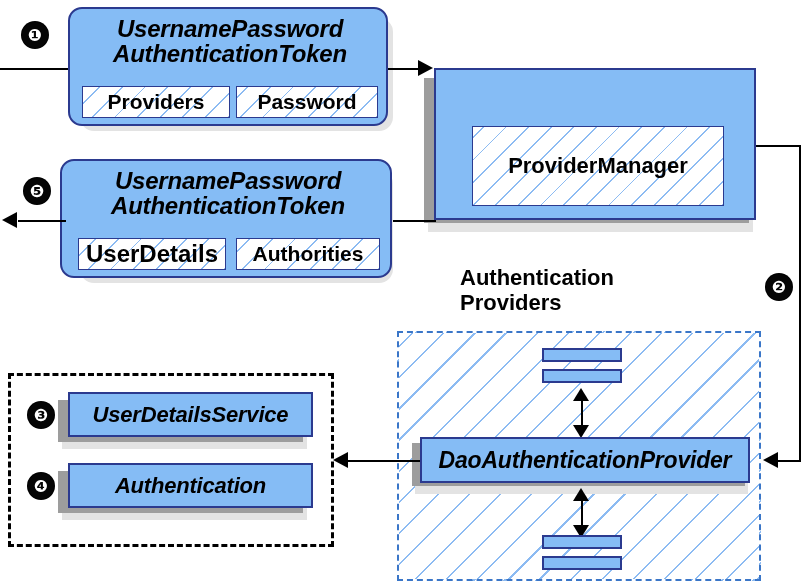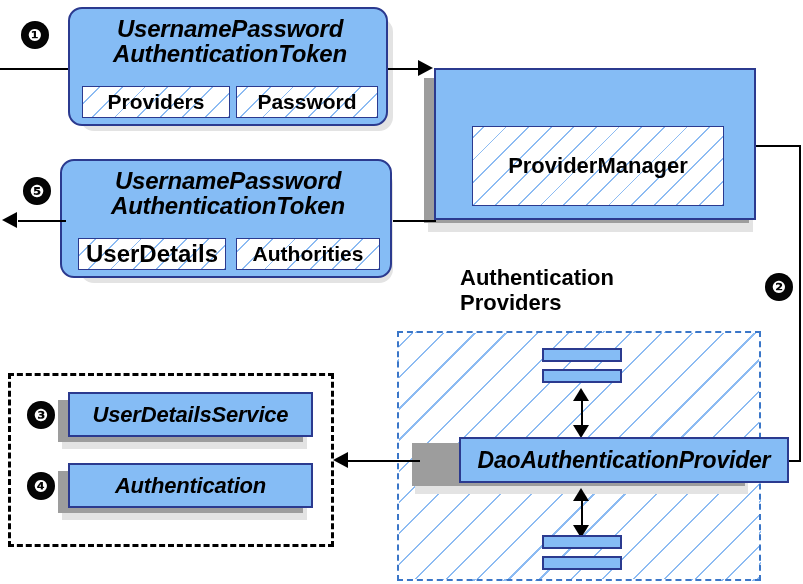--- a/index.html
+++ b/index.html
@@ -216,21 +216,21 @@
   <div class="small-bar" style="left:542px; top:348px; width:80px; height:14px;"></div>
   <div class="small-bar" style="left:542px; top:369px; width:80px; height:14px;"></div>
 
   <div class="ln-v" style="left:581px; top:392px; height:38px;"></div>
   <div class="arrow-u" style="left:573px; top:388px;"></div>
   <div class="arrow-d" style="left:573px; top:425px;"></div>
 
   <div class="shadow-light" style="left:415px; top:448px; width:333px; height:46px;"></div>
   <div class="shadow-dark" style="left:412px; top:443px; width:333px; height:43px;"></div>
 
-  <div class="blue-box" style="left:420px; top:437px; width:330px; height:46px; display:flex; align-items:center; justify-content:center;margin-left:39px;">
+  <div class="blue-box" style="left:420px; top:437px; width:330px; height:46px; display:flex; align-items:center; justify-content:center;">
     <span class="box-title" style="font-size:23px;">DaoAuthenticationProvider</span>
   </div>
 
   <div class="ln-v" style="left:581px; top:492px; height:38px;"></div>
   <div class="arrow-u" style="left:573px; top:488px;"></div>
   <div class="arrow-d" style="left:573px; top:525px;"></div>
 
   <div class="small-bar" style="left:542px; top:535px; width:80px; height:14px;"></div>
   <div class="small-bar" style="left:542px; top:556px; width:80px; height:14px;"></div>
 

